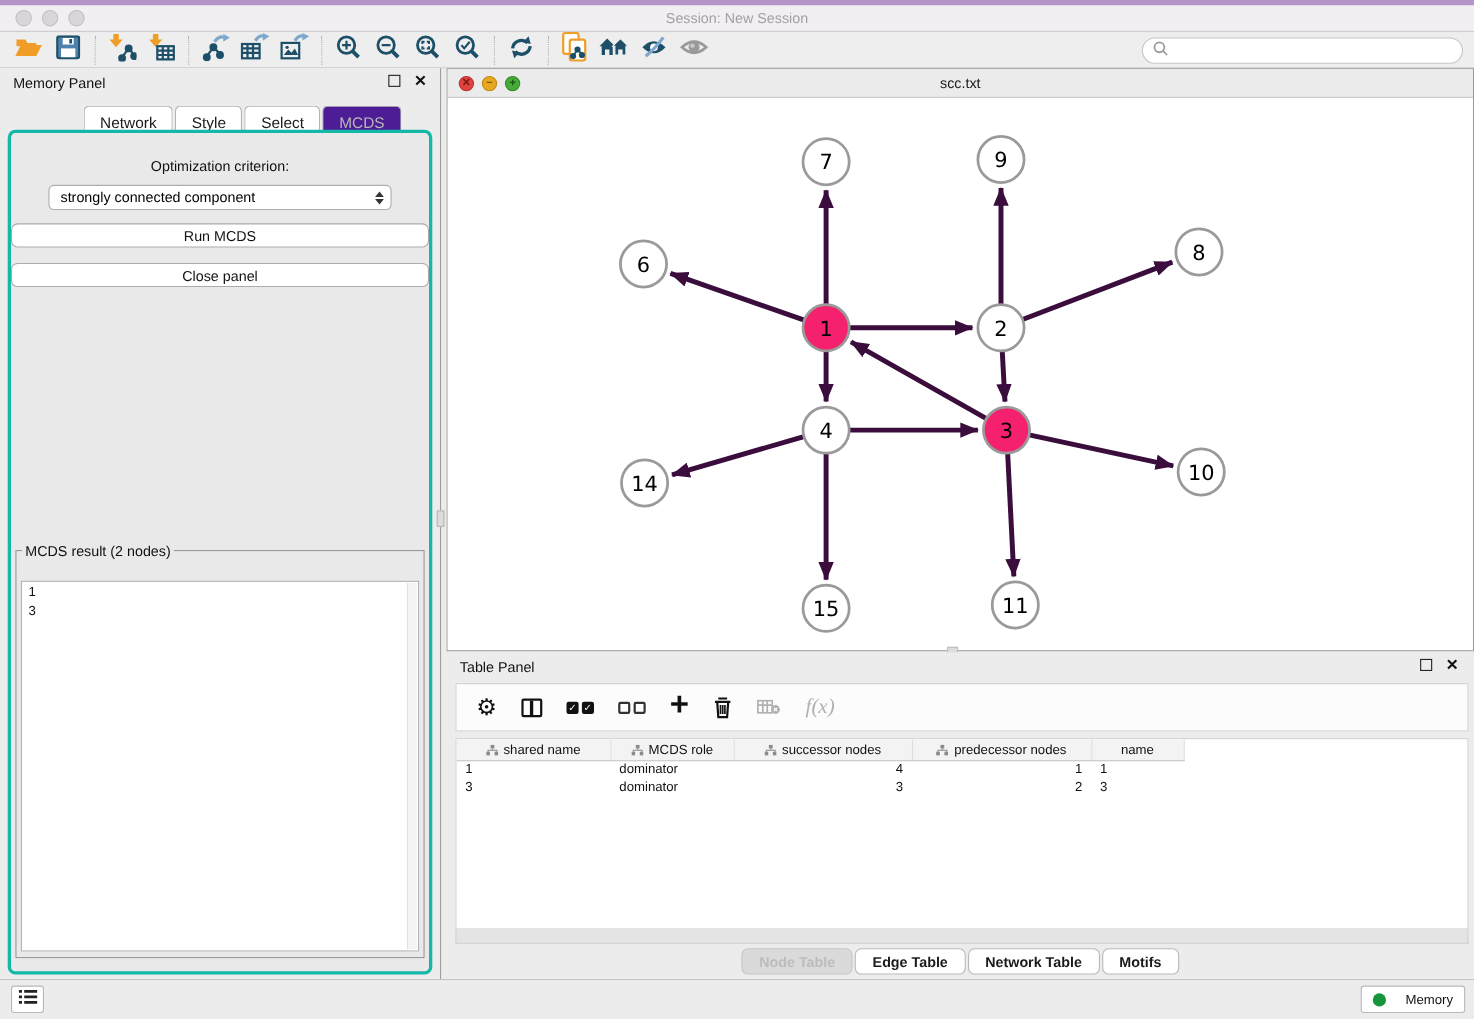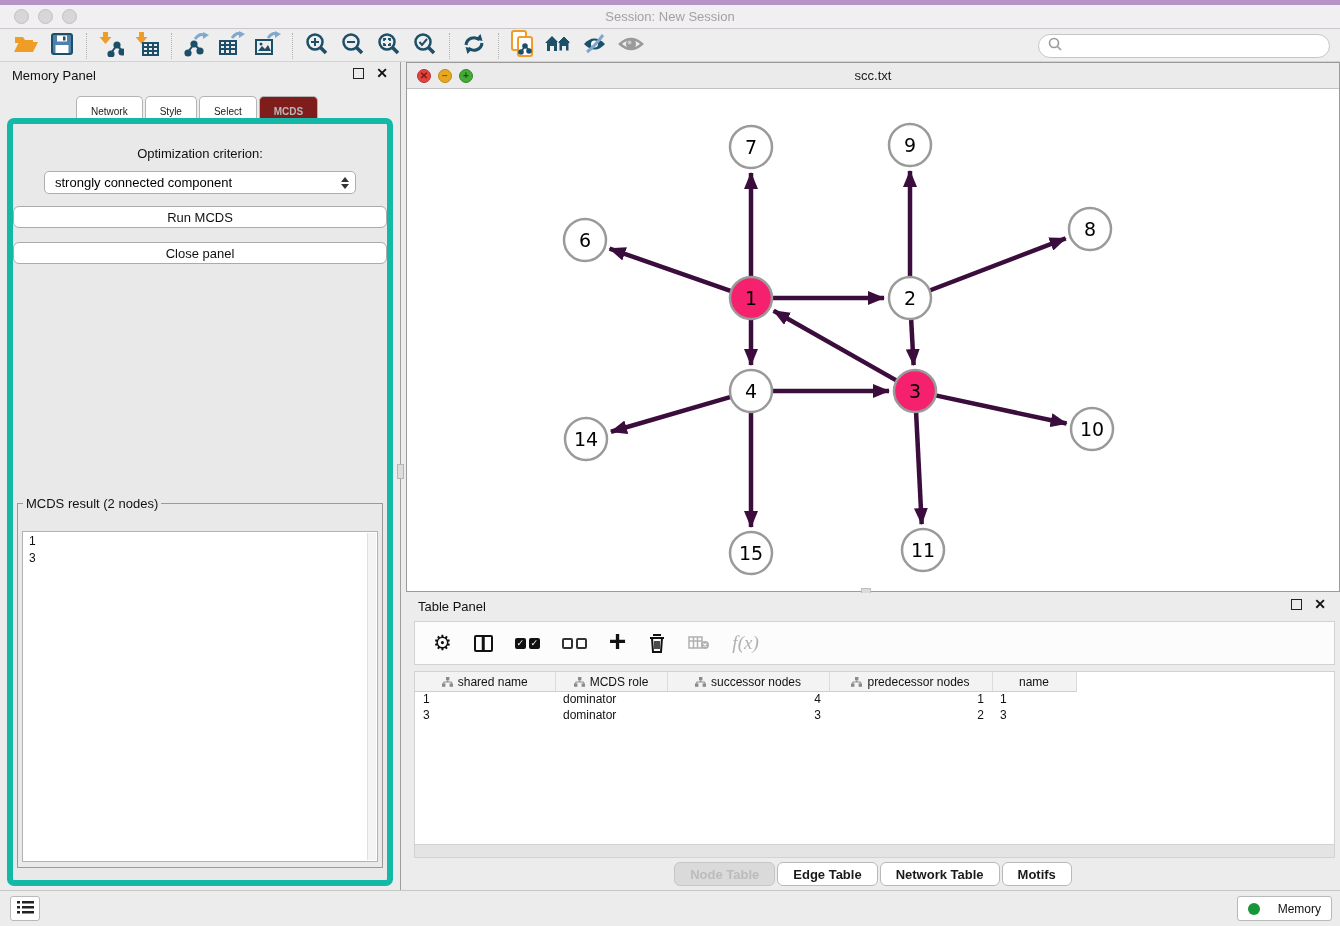--- a/index.html
+++ b/index.html
@@ -27,24 +27,24 @@
     font-family:"Liberation Sans",sans-serif; }
   
   .control-panel { position:absolute; left:0; top:62px; width:401px; height:828px; background:#ececec;
     border-right:1px solid #9e9e9e; }
   .panel-head { position:absolute; top:6px; left:12px; font-size:13px; color:#111; }
   .panel-icons { position:absolute; top:6px; right:12px; display:flex; gap:12px; align-items:center; }
   .float-ico { width:11px; height:11px; border:1.5px solid #222; display:inline-block; }
   .close-ico { font-size:14px; font-weight:bold; color:#111; line-height:11px; }
   .ctab-row { position:absolute; top:34px; left:76px; display:flex; }
   .ctab { height:22px; padding:14px 14px; background:#fff; border:1px solid #b4b4b4; border-bottom:none;
-    border-radius:5px 5px 0 0; font-size:10px; display:flex; align-items:center; margin-right:2px; color:#1a1a1a; }
-  .ctab.active { background:#7f1d1d; color:#b9b9b9;font-weight:bold; }
+    border-radius:5px 5px 0 0; font-size:14px; display:flex; align-items:center; margin-right:2px; color:#1a1a1a; }
+  .ctab.active { background:#4c1d95; color:#b9b9b9; }
   .cpanel-body { position:absolute; left:7px; right:7px; top:56px; bottom:4px; background:#e9e9e9;
-    border:6px solid #14b8a6; border-radius:7px; }
+    border:3px solid #14b8a6; border-radius:7px; }
   .opt-label { margin-top:22px; text-align:center; font-size:13px; color:#111; }
   .selectbox { margin:10px auto 0 auto; width:312px; height:23px; background:#fff; border:1px solid #aeaeae;
     border-radius:5px; display:flex; align-items:center; padding:0 6px 0 10px; font-size:13px; }
   .selectbox .val { flex:1; }
   .stepper { display:flex; flex-direction:column; gap:2px; align-items:center; }
   .stepper i { width:0; height:0; border-left:4px solid transparent; border-right:4px solid transparent; display:block; }
   .stepper .up { border-bottom:5px solid #333; }
   .stepper .dn { border-top:5px solid #333; }
   .btn-row { margin-top:12px; display:flex; justify-content:center; gap:14px;flex-direction:column; }
   .pbtn { height:22px; padding:0 16px; background:#fff; border:1px solid #ababab; border-radius:6px;

